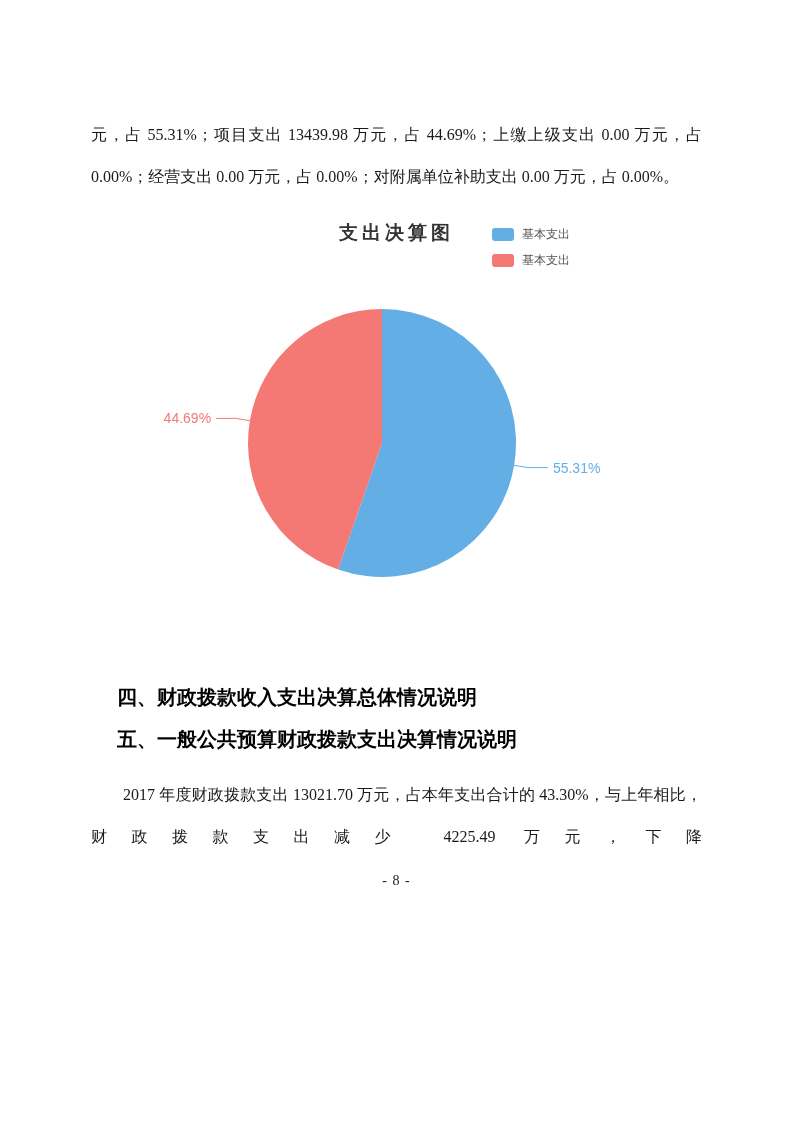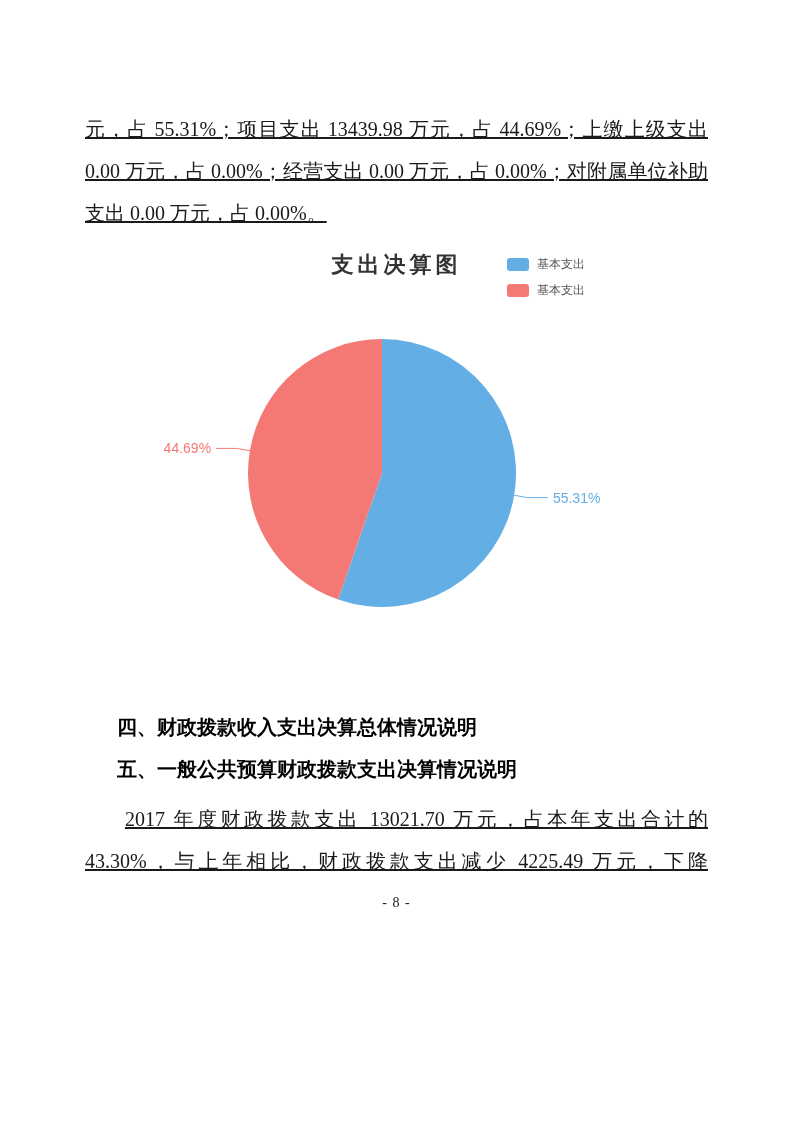--- a/index.html
+++ b/index.html
@@ -9,26 +9,25 @@
     font-family: "Liberation Serif", serif;
     color: #1a1a1a;
     overflow: hidden;
   }
   .content {
     width: 639px;
     margin: 0 77px;
     padding-top: 100px;
   }
   .body-text {
-    font-size: 20px;
+    font-size: 16px;
     line-height: 42px;
     text-align: justify;
     text-justify: inter-ideograph;
-    margin: 8px;
-    text-decoration: underline;
+    margin: 14px;
   }
   .indent { text-indent: 2em; }
   .cont { text-align-last: justify; }
   .doc-heading {
     font-size: 20px;
     line-height: 42px;
     font-weight: 700;
     margin: 0;
     text-indent: 2em;
     font-family: "Liberation Sans", sans-serif;
@@ -39,28 +38,28 @@
   .chart {
     position: relative;
     height: 425px;
     font-family: "Liberation Sans", sans-serif;
   }
   .chart-title {
     position: absolute;
     top: 8px; left: 0;
     width: 100%;
     text-align: center;
-    font-size: 22px;
+    font-size: 19px;
     font-weight: 700;
     letter-spacing: 4px;
     color: #333333;
   }
   .legend {
     position: absolute;
-    left: 430px; top: 9px;
+    left: 415px; top: 9px;
   }
   .legend-item {
     display: flex;
     align-items: center;
     height: 26px;
   }
   .swatch {
     display: inline-block;
     width: 22px; height: 13px;
     border-radius: 3px;

